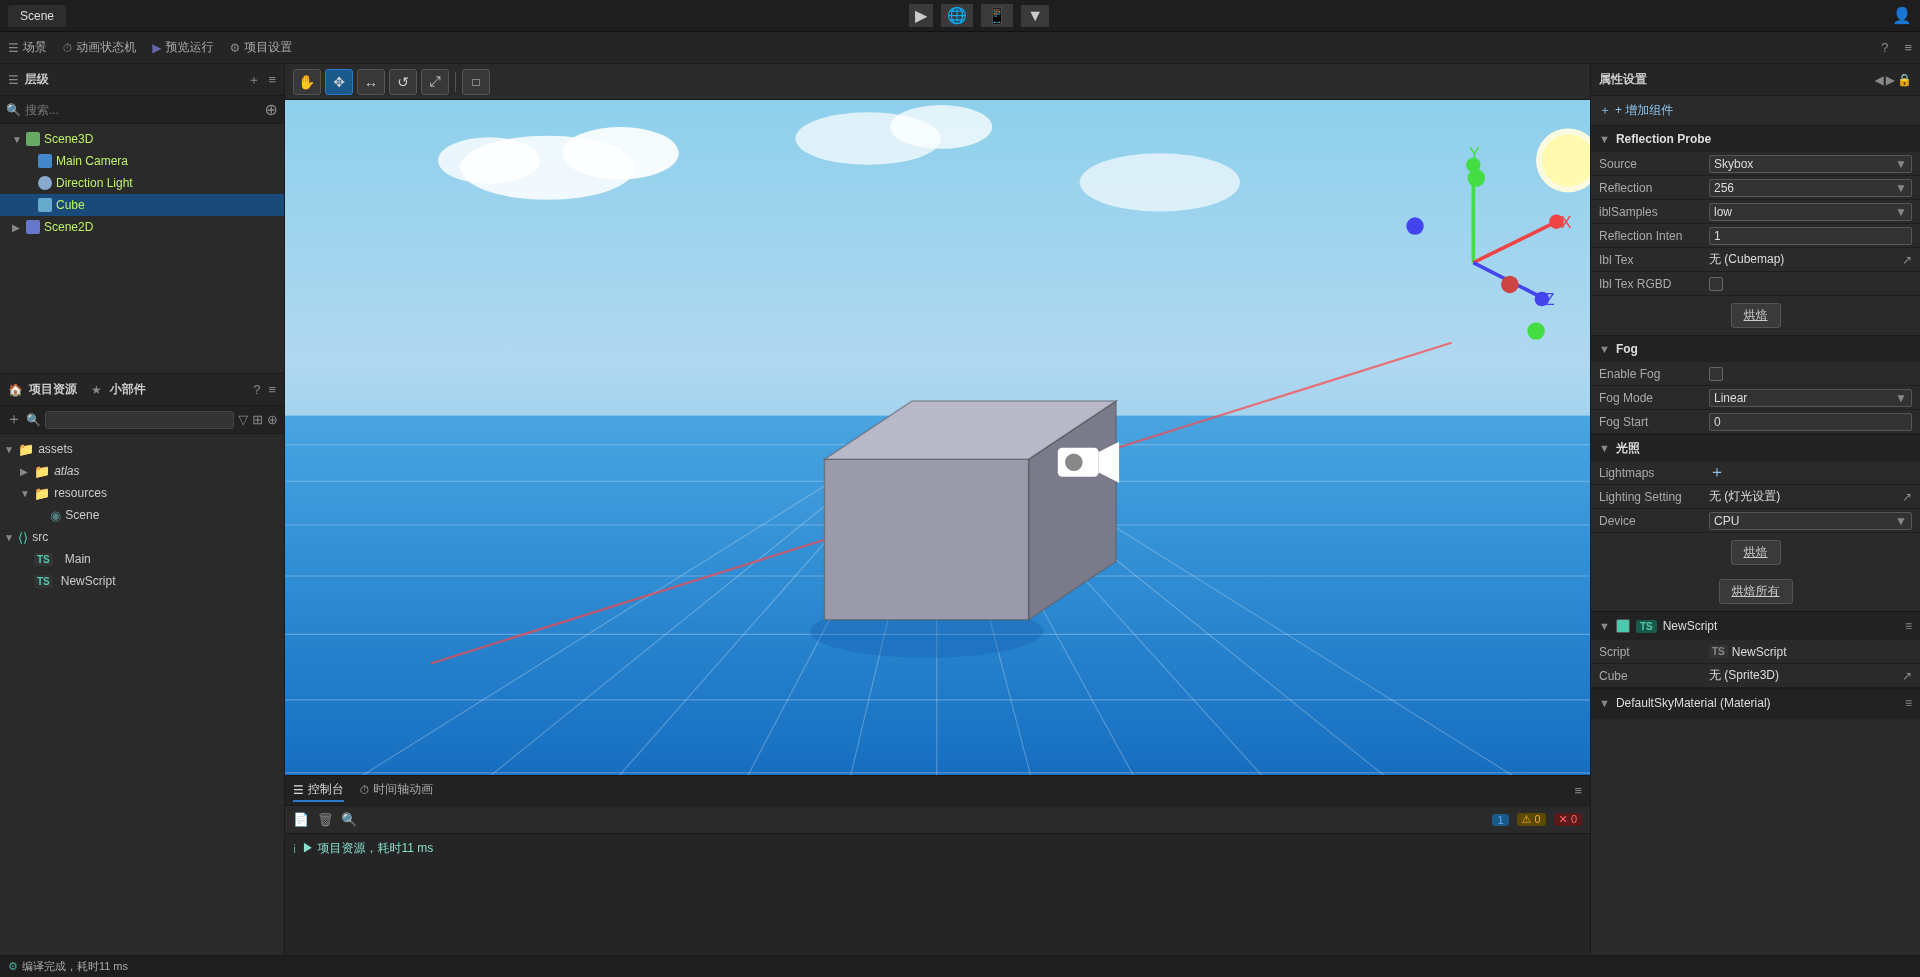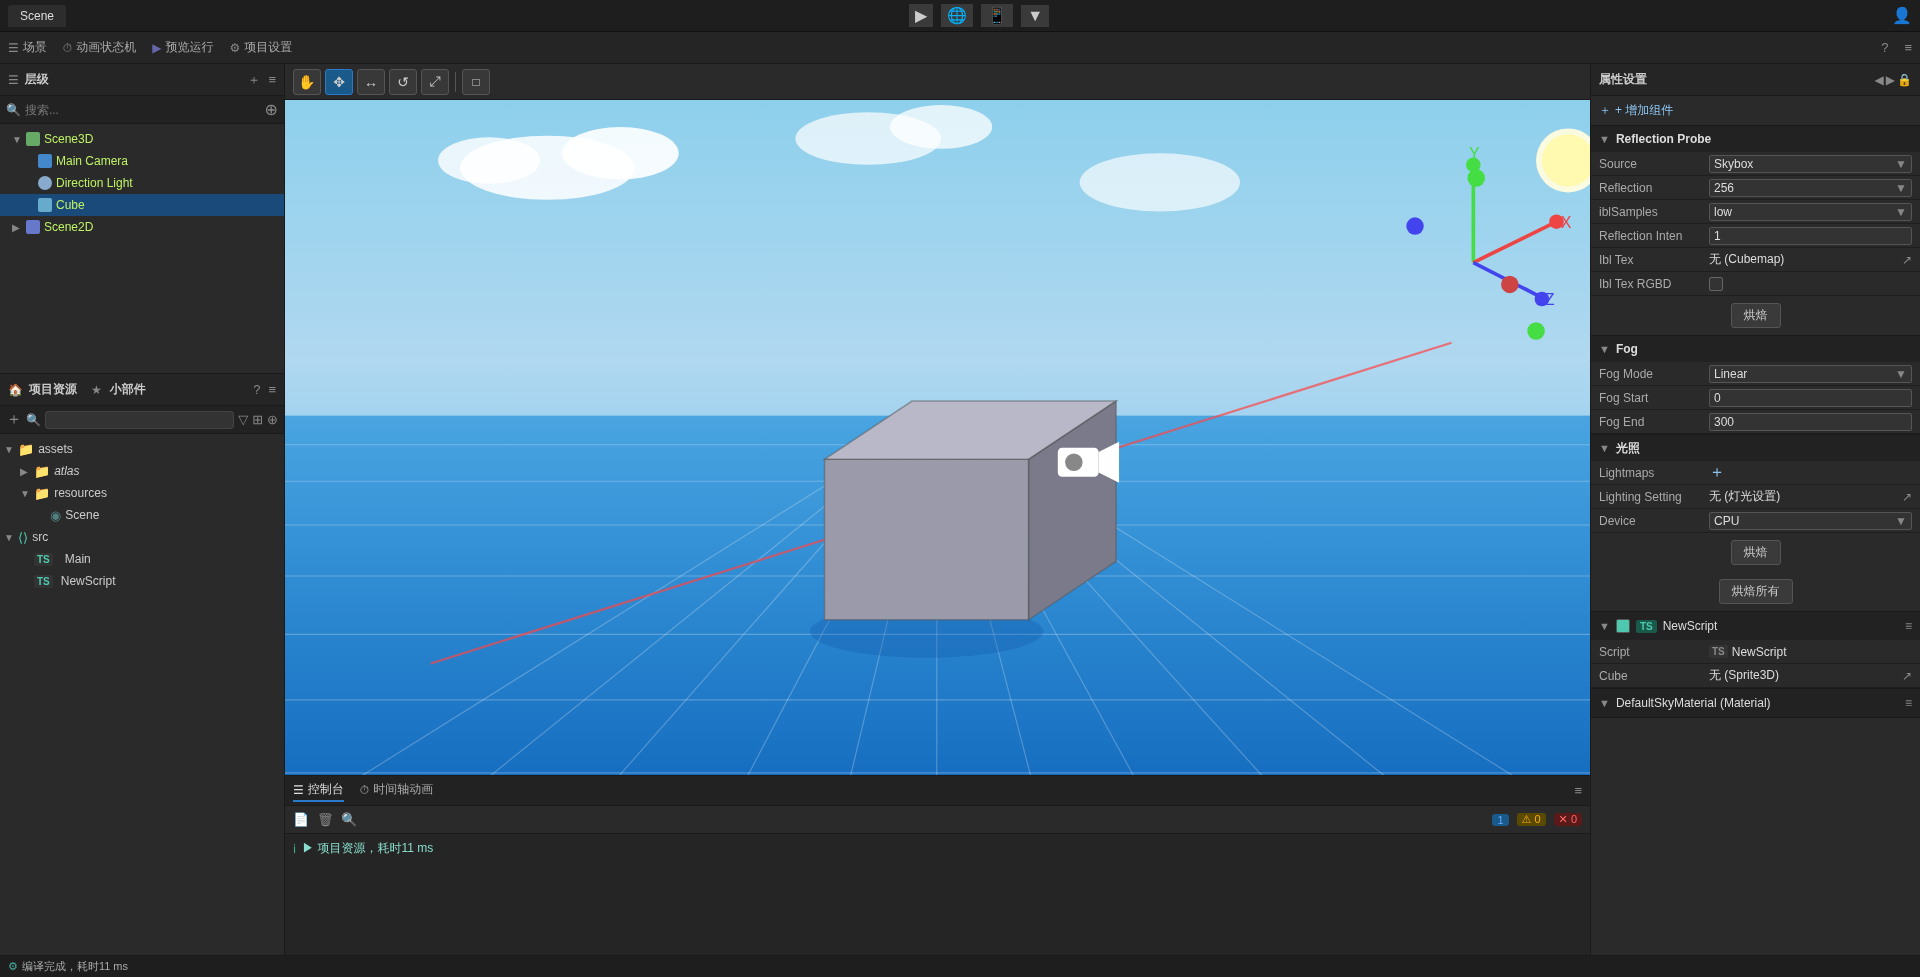--- a/index.html
+++ b/index.html
@@ -469,20 +469,21 @@
       color: #ccc;
       font-size: 12px;
       padding: 3px 12px;
       cursor: pointer;
       margin: 4px auto;
     }
     .bake-row {
       display: flex;
       justify-content: flex-start;
       padding: 3px 12px;
+      text-decoration: underline;
     }
 
     
     .component-section {
       border-bottom: 1px solid #1a1a1a;
     }
     .component-header {
       height: 28px;
       background: #222;
       display: flex;
@@ -926,38 +927,38 @@
         <button class="bake-btn">烘焙</button>
       </div>
     </div>
 
     <div class="prop-section">
       <div class="prop-section-header">
         <span style="color:#888;font-size:11px;">▼</span>
         <span class="prop-section-title">Fog</span>
       </div>
 
+      <div class="prop-row">
+        <span class="prop-label">Enable Fog</span>
+        <div class="prop-checkbox"></div>
+      </div>
 
       <div class="prop-row">
         <span class="prop-label">Fog Mode</span>
         <div class="prop-select">
           <span>Linear</span>
           <span style="color:#888;">▼</span>
         </div>
       </div>
 
       <div class="prop-row">
         <span class="prop-label">Fog Start</span>
         <input class="prop-input" type="text" value="0" style="">
       </div>
 
-      <div class="prop-row">
-        <span class="prop-label">Fog End</span>
-        <input class="prop-input" type="text" value="300" style="">
-      </div>
 
     </div>
 
     <div class="prop-section">
       <div class="prop-section-header">
         <span style="color:#888;font-size:11px;">▼</span>
         <span class="prop-section-title">光照</span>
       </div>
 
       <div class="prop-row">

